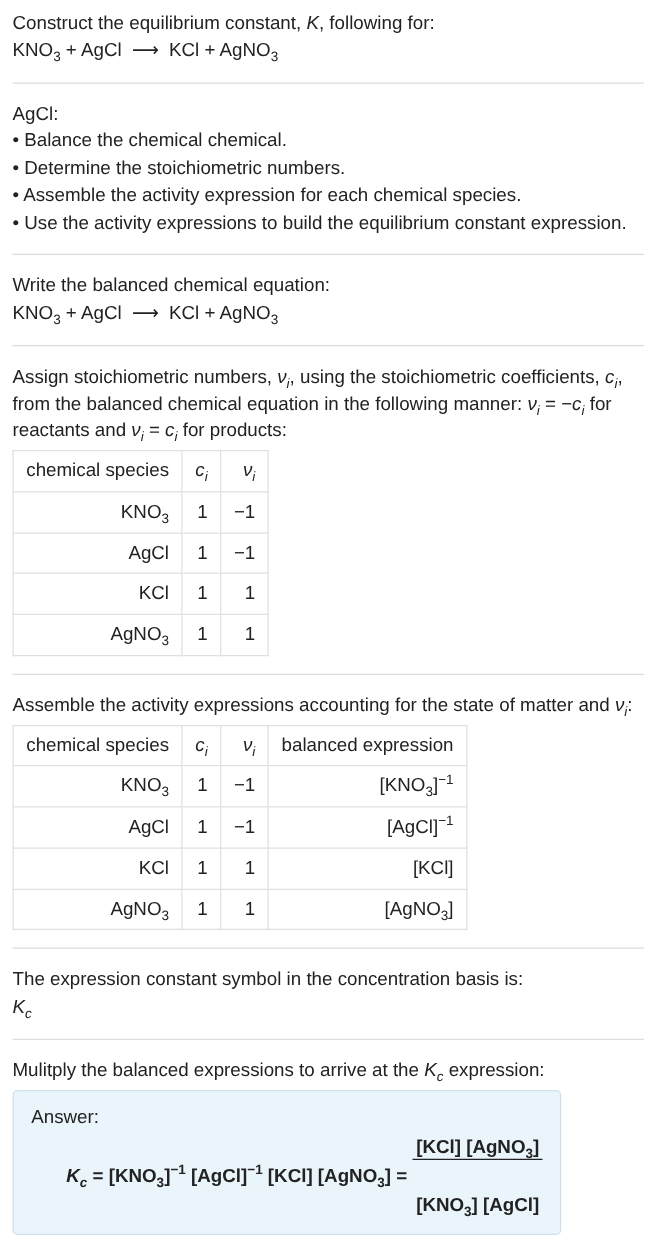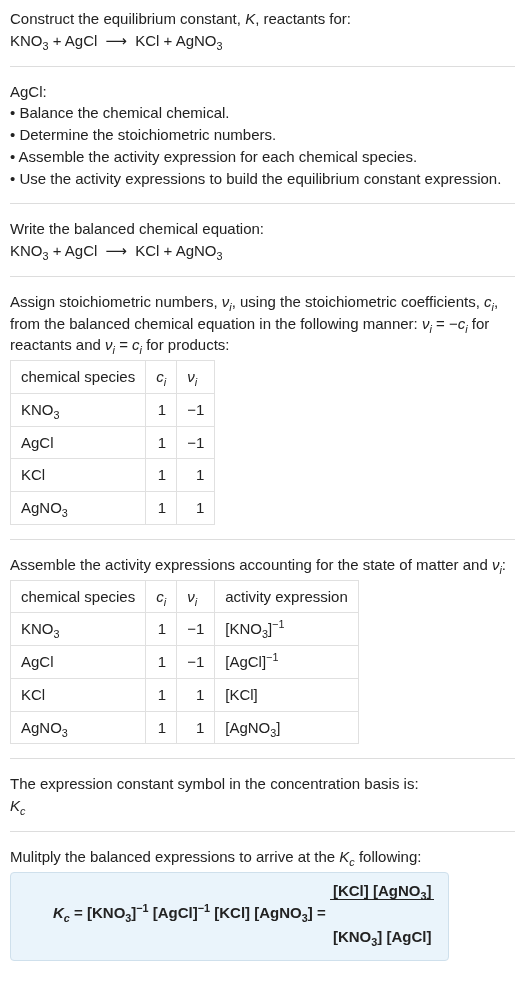--- a/index.html
+++ b/index.html
@@ -22,21 +22,21 @@
   .sup { font-size: 0.72em; vertical-align: super; line-height: 0; }
   .arrow { display:inline-block; padding:0 4px; }
   .eq-line { white-space: nowrap; }
   table.data {
     border-collapse: collapse;
     margin-top: 4px;
   }
   table.data th, table.data td {
     border: 1px solid #e0e0e0;
     padding: 5px 10px;
-    text-align: left;
+    text-align: right;
     font-weight: normal;
     white-space: nowrap;
   }
   table.data td.num { text-align: right; }
   .answer-box {
     background: #eaf4fb;
     border: 1px solid #cfe0ec;
     border-radius: 4px;
     padding: 10px 14px 14px 14px;
     display: inline-block;
@@ -61,21 +61,21 @@
   }
   .indent { padding-left: 28px; font-weight: bold; }
 </style>
 </head>
 <body>
 
 
 
 
 <div>
-  <span>Construct the equilibrium constant, </span><span class="ital">K</span><span>, reactants for:</span>
+  <span>Construct the equilibrium constant, </span><span class="ital">K</span><span>, following for:</span>
 </div>
 <div class="eq-line">
   <span>KNO</span><span class="sub">3</span><span> + </span><span>AgCl</span>
   <span class="arrow">⟶</span>
   <span>KCl</span><span> + </span><span>AgNO</span><span class="sub">3</span>
 </div>
 
 <hr class="sep">
 
 
@@ -138,21 +138,21 @@
 <div>
   <span>Assemble the activity expressions accounting for the state of matter and </span><span class="ital">ν</span><span class="ital sub">i</span><span>:</span>
 </div>
 
 <table class="data">
   <tbody>
       <tr>
     <th>chemical species</th>
     <th><span class="ital">c</span><span class="ital sub">i</span></th>
     <th><span class="ital">ν</span><span class="ital sub">i</span></th>
-    <th>activity expression</th>
+    <th>balanced expression</th>
   </tr>
   <tr>
     <td><span>KNO</span><span class="sub">3</span></td>
     <td class="num">1</td>
     <td class="num">−1</td>
     <td><span>[KNO</span><span class="sub">3</span><span>]</span><span class="sup">−1</span></td>
   </tr>
   <tr>
     <td>AgCl</td>
     <td class="num">1</td>
@@ -179,23 +179,24 @@
 
 <div>The expression constant symbol in the concentration basis is:</div>
 <div>
   <span class="ital">K</span><span class="ital sub">c</span>
 </div>
 
 <hr class="sep">
 
 
 <div>
-  <span>Mulitply the balanced expressions to arrive at the </span><span class="ital">K</span><span class="ital sub">c</span><span> following:</span>
+  <span>Mulitply the balanced expressions to arrive at the </span><span class="ital">K</span><span class="ital sub">c</span><span> expression:</span>
 </div>
 
 <div class="answer-box">
+  <div class="answer-label">Answer:</div>
   <div class="indent eq-line">
     <span class="ital">K</span><span class="ital sub">c</span><span> = </span><span>[KNO</span><span class="sub">3</span><span>]</span><span class="sup">−1</span><span> </span><span>[AgCl]</span><span class="sup">−1</span><span> </span><span>[KCl]</span><span> </span><span>[AgNO</span><span class="sub">3</span><span>]</span><span> = </span><span class="frac"><span class="num-top"><span>[KCl]</span><span> </span><span>[AgNO</span><span class="sub">3</span><span>]</span></span><span class="den-bot"><span>[KNO</span><span class="sub">3</span><span>]</span><span> </span><span>[AgCl]</span></span></span>
   </div>
 </div>
 
 
 
 
 </body></html>

